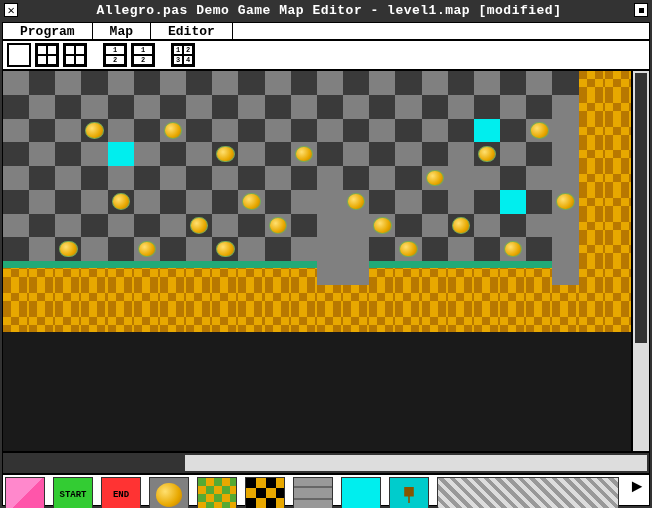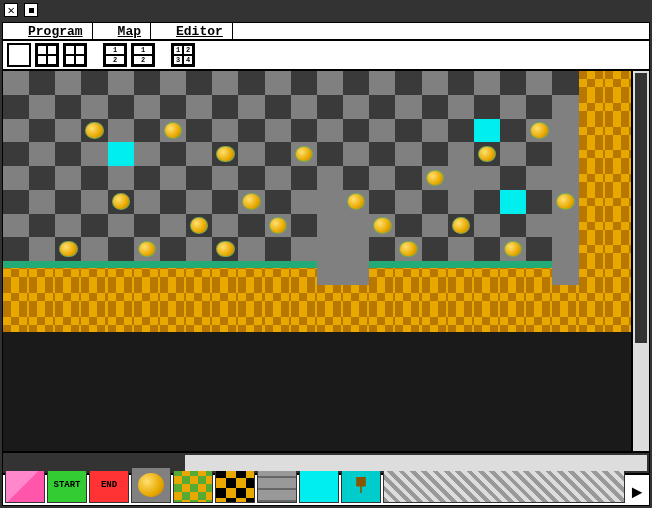--- a/index.html
+++ b/index.html
@@ -5,21 +5,21 @@
 * { margin:0; padding:0; box-sizing:border-box; }
 body { background:#444; font-family:"Courier New",monospace; font-size:13px; font-weight:bold; }
 .window { width:652px; height:508px; background:#333; display:flex; flex-direction:column; }
 .titlebar { height:20px; background:#333; color:#fff; display:flex; align-items:center; padding:0 4px; }
 .titlebar .close { width:14px; height:14px; display:flex; align-items:center; justify-content:center; color:#000; background:#fff; border:1px solid #000; margin-right:6px; font-size:12px; cursor:pointer; }
 .titlebar .title { flex:1; text-align:center; font-weight:bold; letter-spacing:.5px; }
 .titlebar .dot { width:14px; height:14px; background:#fff; border:1px solid #000; display:flex; align-items:center; justify-content:center; }
 .titlebar .dot::after { content:""; width:5px; height:5px; background:#000; }
 .client { flex:1; margin:2px; background:#fff; display:flex; flex-direction:column; border:1px solid #000; }
 .menubar { height:18px; background:#fff; display:flex; border-bottom:2px solid #000; }
-.menubar .item { padding:1px 9px; border-right:1px solid #000; text-decoration:underline; cursor:pointer;margin-left:16px; }
+.menubar .item { padding:1px 17px; border-right:1px solid #000; cursor:pointer; }
 .toolbar { height:30px; background:#fff; display:flex; align-items:center; padding:2px 4px; gap:4px; border-bottom:2px solid #000; }
 .tool { width:24px; height:24px; border:2px solid #000; background:#fff; cursor:pointer; display:flex; flex-wrap:wrap; font-size:7px; line-height:1; }
 .tool.g2 > div { width:50%; height:50%; border:1px solid #000; }
 .tool.g12 { flex-direction:column; }
 .tool.g12 > div { width:100%; height:50%; border:1px solid #000; display:flex; align-items:center; justify-content:center; }
 .tool.g4 > div { width:50%; height:50%; border:1px solid #000; display:flex; align-items:center; justify-content:center; }
 .editarea { flex:1; display:flex; background:#333; }
 .canvas { flex:1; position:relative; overflow:hidden; background:#333; }
 .checker { position:absolute; inset:0; display:grid; grid-template-columns:repeat(24,1fr); grid-template-rows:repeat(16,1fr); }
 .checker div { background:#808080; }
@@ -29,21 +29,21 @@
 .checker div.stone { background:#999 repeating-linear-gradient(0deg,#666 0 2px,transparent 2px 14px),repeating-linear-gradient(90deg,#666 0 2px,transparent 2px 14px); background-blend-mode:multiply; }
 .checker div.coin { position:relative; }
 .checker div.coin::after { content:""; position:absolute; inset:15%; border-radius:50%; background:radial-gradient(circle at 35% 35%,#ffe070,#e8a800 60%,#b87800); border:1px solid #7a5; }
 .checker div.cyan { background:#0ee; }
 .checker div.blk { background:#1a1a1a; }
 .vscroll { width:18px; background:#ddd; border-left:2px solid #000; position:relative; }
 .vscroll .thumb { position:absolute; left:2px; right:2px; top:2px; height:270px; background:#333; }
 .hscrollarea { height:22px; background:#333; display:flex; border-top:2px solid #000; }
 .hscrollarea .track { flex:1; background:#ddd; position:relative; margin:2px; }
 .hscrollarea .thumb { position:absolute; top:0; bottom:0; left:0; width:180px; background:#333; }
-.palette { height:32px; background:#fff; display:flex; align-items:flex-end; padding:2px; gap:2px; border-top:2px solid #000; }
+.palette { height:32px; background:#fff; display:flex; align-items:flex-start; padding:2px; gap:8px; border-top:2px solid #000; }
 .palette .tile { width:40px; height:36px; border:1px solid #333; flex-shrink:0; cursor:pointer; }
 .palette .eraser { background:linear-gradient(135deg,#f8c 0 50%,#f5a 50%); }
 .palette .start { background:#3c3; display:flex; align-items:center; justify-content:center; font-size:9px; color:#000; }
 .palette .end { background:#f33; display:flex; align-items:center; justify-content:center; font-size:9px; color:#000; }
 .palette .coinT { background:#808080; position:relative; }
 .palette .coinT::after { content:""; position:absolute; inset:15%; border-radius:50%; background:radial-gradient(circle at 35% 35%,#ffe070,#e8a800 60%,#b87800); }
 .palette .check1 { background:repeating-conic-gradient(#e8a800 0 25%,#5a3 0 50%) 0 0/16px 16px; }
 .palette .check2 { background:repeating-conic-gradient(#e8a800 0 25%,#000 0 50%) 0 0/20px 20px; }
 .palette .stoneT { background:#999 repeating-linear-gradient(0deg,#666 0 2px,transparent 2px 12px); }
 .palette .cyanT { background:#0ee; }
@@ -51,20 +51,21 @@
 .palette .sign::after { content:""; width:16px; height:16px; background:#850; clip-path:polygon(20% 0,80% 0,80% 60%,55% 60%,55% 100%,45% 100%,45% 60%,20% 60%); }
 .palette .hatch { background:repeating-linear-gradient(45deg,#999 0 4px,#ddd 4px 8px); flex:1; }
 .palette .arrow { width:20px; display:flex; align-items:center; justify-content:center; font-size:18px; cursor:pointer; }
 </style>
 </head>
 <body>
 
 <div class="window">
   <div class="titlebar">
     <div class="close">✕</div>
+    <div class="title">Allegro.pas Demo Game Map Editor - level1.map [modified]</div>
     <div class="dot"></div>
   </div>
 
   <div class="client">
     <div class="menubar">
       <div class="item">Program</div>
       <div class="item">Map</div>
       <div class="item">Editor</div>
     </div>
 

